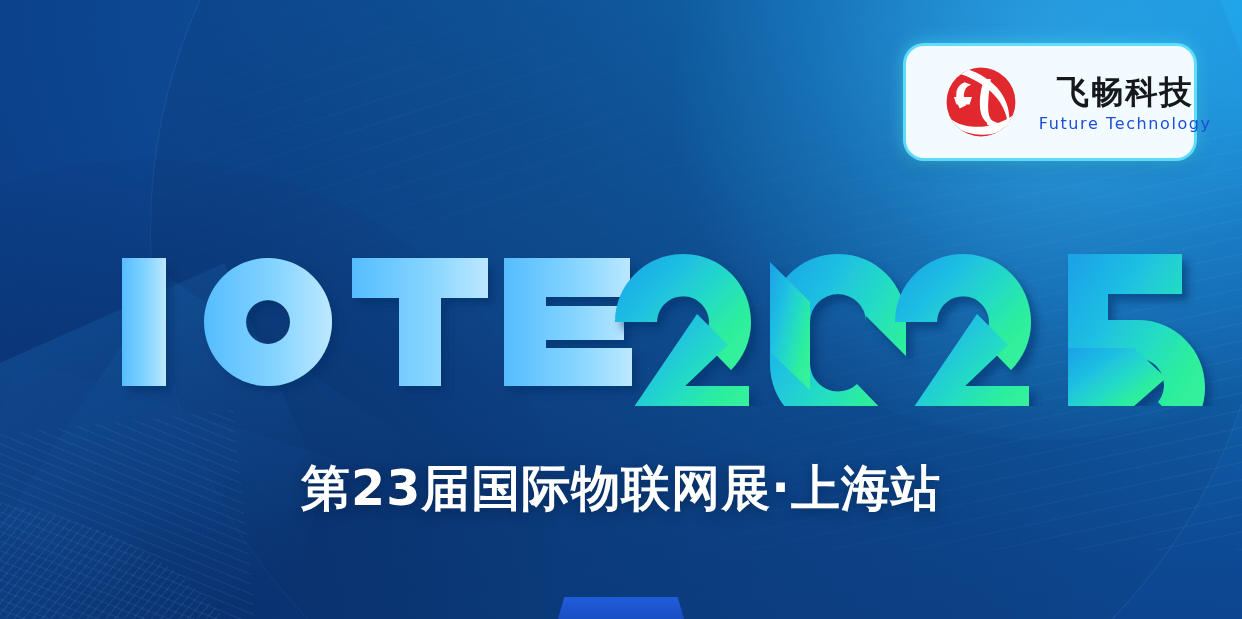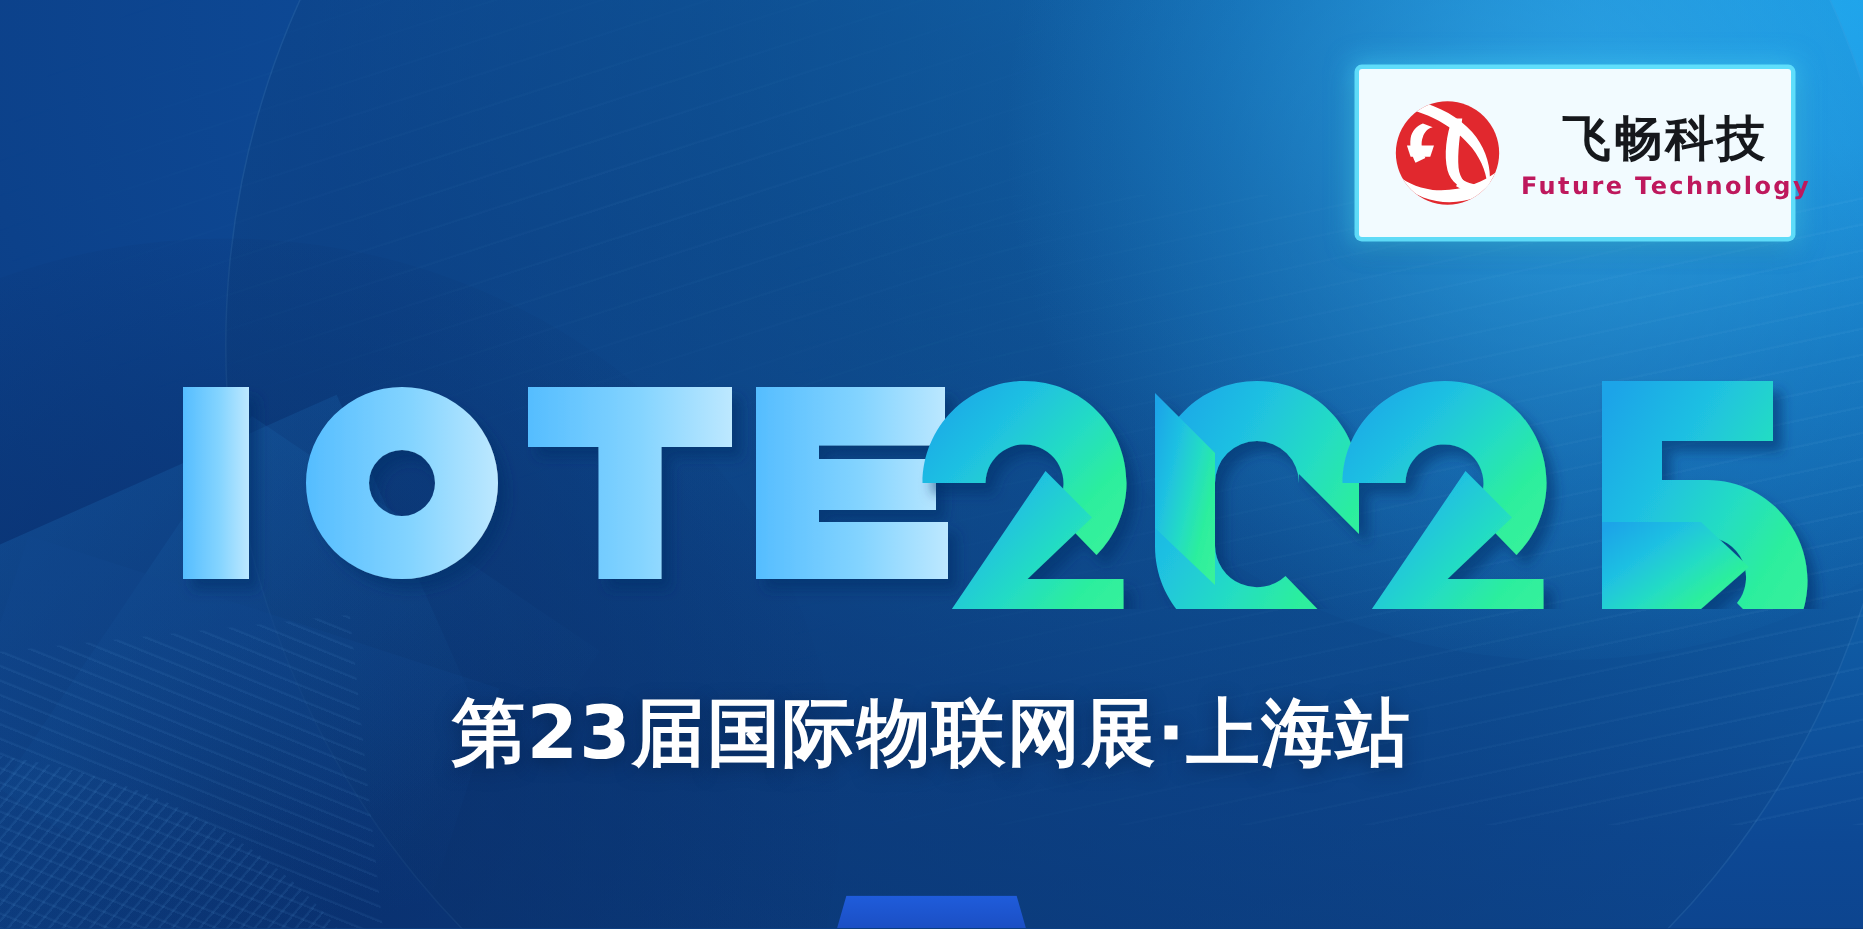--- a/index.html
+++ b/index.html
@@ -108,32 +108,32 @@
   .tab{
     position:absolute;left:558px;bottom:0;width:126px;height:22px;
     background:linear-gradient(180deg,#1f5cdb 0%,#1b4fc4 100%);
     clip-path:polygon(5% 0%,95% 0%,100% 100%,0% 100%);
   }
 
   
   .logo-badge{
     position:absolute;left:906px;top:46px;width:288px;height:112px;
     background:#f2fbff;
-    border-radius:2px;
+    border-radius:18px;
     display:flex;align-items:center;
-    padding:0 14px 0 18px;
+    padding:0 14px 0 34px;
     box-shadow:0 0 0 3px rgba(105,232,255,.85),
                0 0 16px 5px rgba(70,215,255,.55),
                0 6px 18px rgba(3,25,60,.35);
   }
   .logo-mark{width:82px;height:82px;flex:0 0 82px;}
   .logo-words{margin-left:8px;display:flex;flex-direction:column;align-items:center;}
   .logo-cn{height:40px;display:block;}
   .logo-en{
-    font-size:16px;letter-spacing:1.6px;color:#be185d;font-weight:700;
+    font-size:16px;letter-spacing:1.6px;color:#1d4ed8;font-weight:400;
     font-family:"DejaVu Sans","Liberation Sans",sans-serif;
     margin-top:2px;white-space:nowrap;
   }
 
   
   .headline{position:absolute;left:0;top:236px;width:1242px;height:170px;}
   .headline svg{display:block;}
 
   
   .subtitle{

